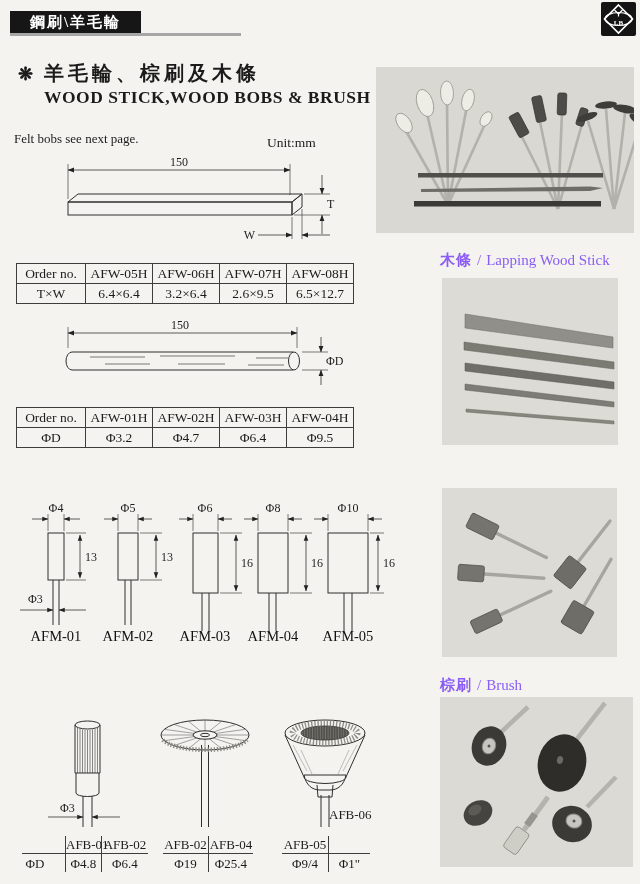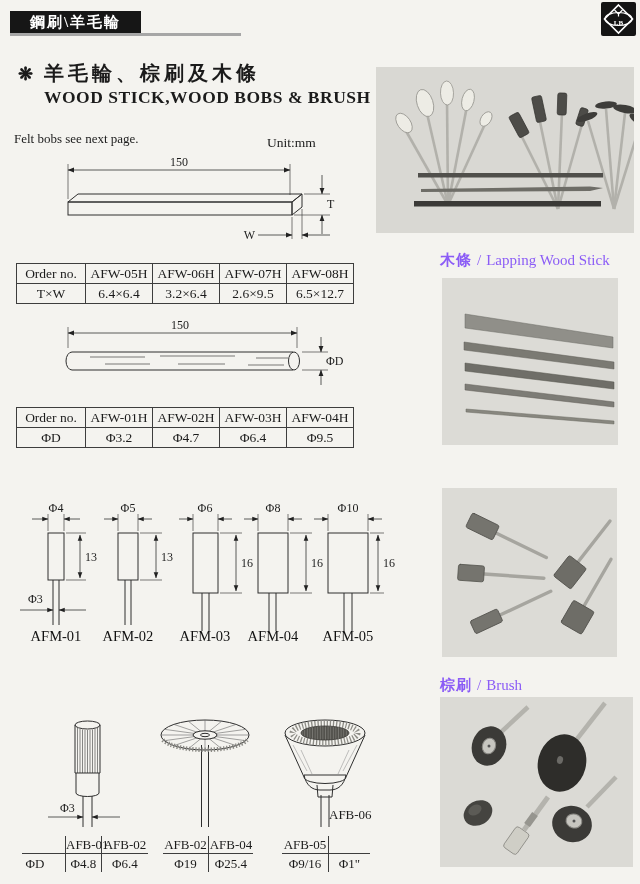--- a/index.html
+++ b/index.html
@@ -357,21 +357,21 @@
     <div class="bt-txt" style="left:163px;top:837px;width:45px">AFB-02</div>
     <div class="bt-txt" style="left:209px;top:837px;width:44px">AFB-04</div>
     <div class="bt-txt" style="left:282px;top:837px;width:46px">AFB-05</div>
     <div class="bt-txt" style="left:329px;top:807px;width:41px">AFB-06</div>
 
     <div class="bt-txt" style="left:15px;top:856px;width:40px">ΦD</div>
     <div class="bt-txt" style="left:66px;top:856px;width:35px">Φ4.8</div>
     <div class="bt-txt" style="left:102px;top:856px;width:46px">Φ6.4</div>
     <div class="bt-txt" style="left:163px;top:856px;width:45px">Φ19</div>
     <div class="bt-txt" style="left:209px;top:856px;width:44px">Φ25.4</div>
-    <div class="bt-txt" style="left:282px;top:856px;width:46px">Φ9/16</div>
+    <div class="bt-txt" style="left:282px;top:856px;width:46px">Φ9/4</div>
     <div class="bt-txt" style="left:329px;top:856px;width:41px">Φ1"</div>
   </div>
 
   <div class="photo" style="left:376px;top:67px;width:258px;height:166px">
     <svg width="258" height="166" viewBox="0 0 258 166">
       <rect width="258" height="166" fill="#d9d8d3"></rect>
       <g stroke="#b2b1ab" stroke-width="2.6">
         <line x1="72" y1="138" x2="30" y2="64"></line>
           <line x1="72" y1="138" x2="50" y2="42"></line>
         <line x1="72" y1="138" x2="71" y2="32"></line>

